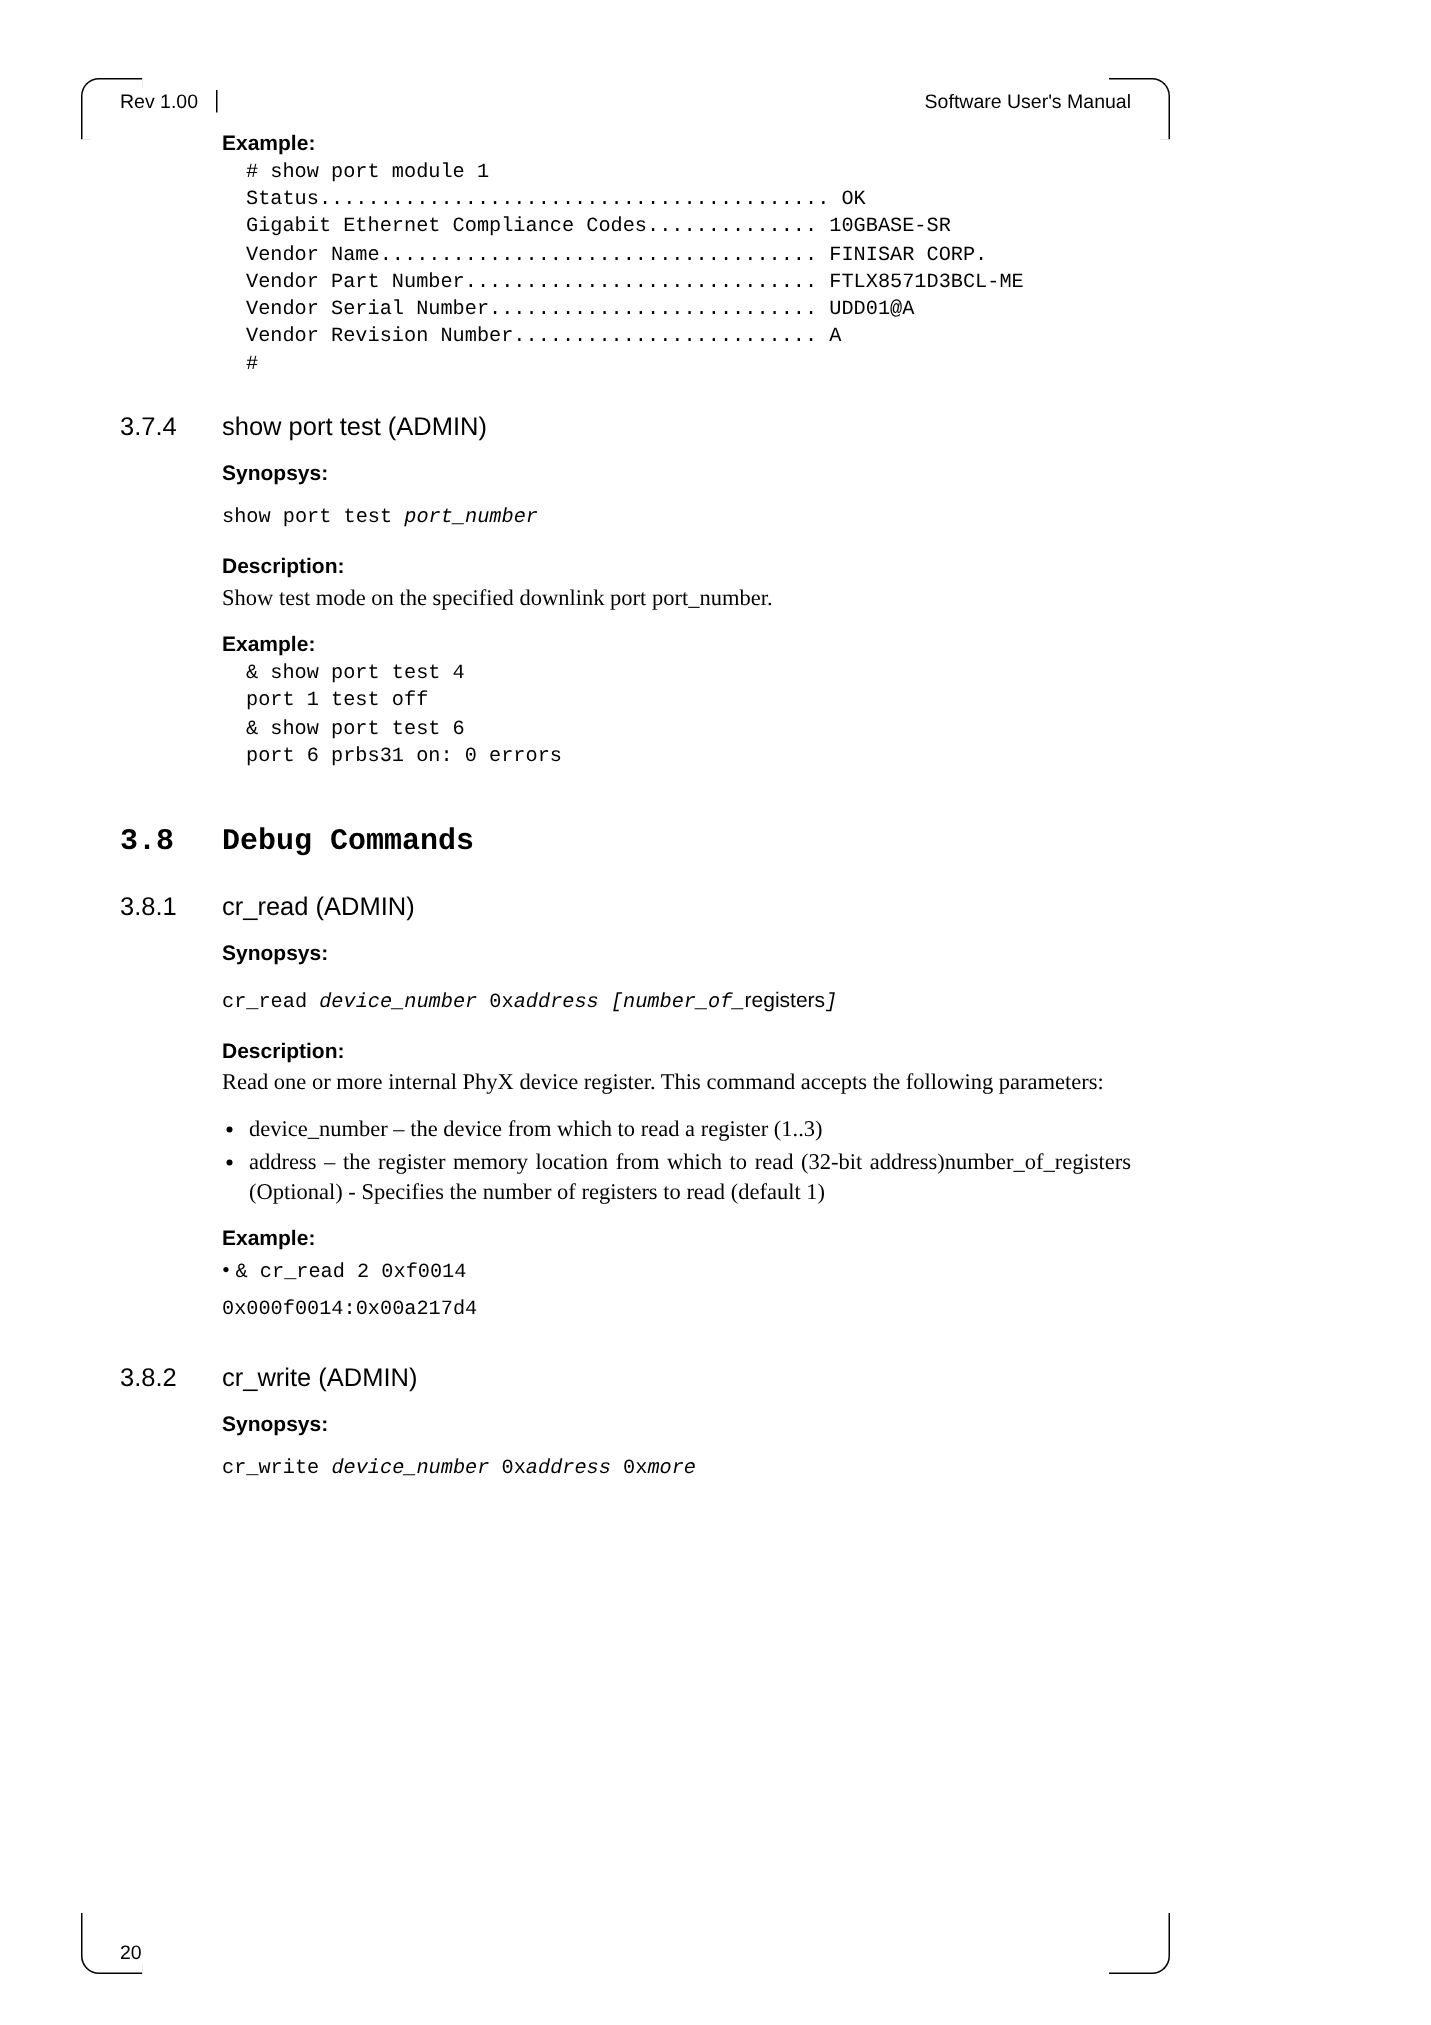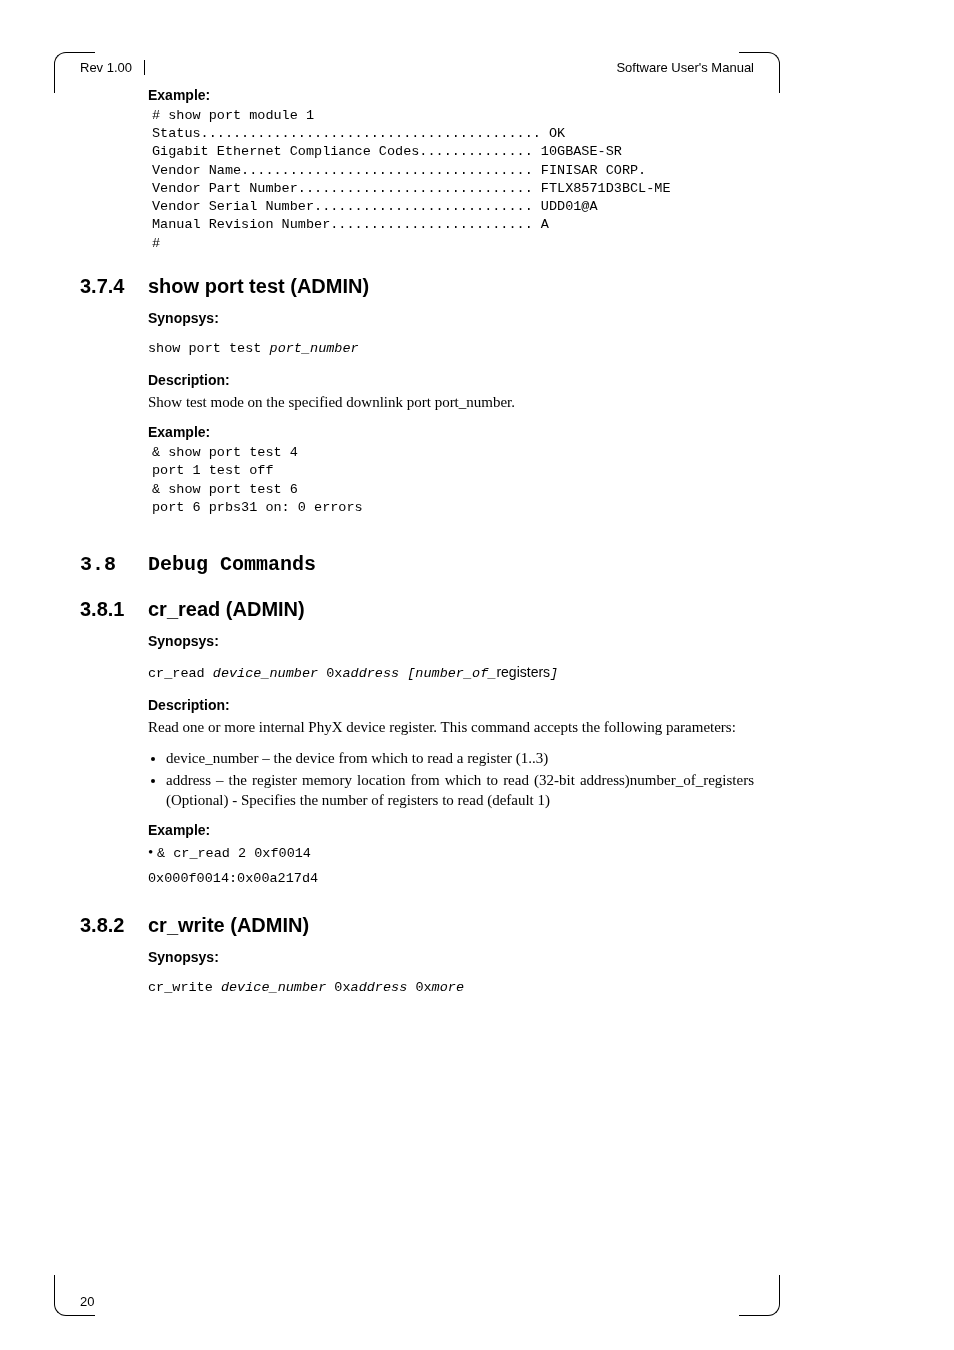--- a/index.html
+++ b/index.html
@@ -8,28 +8,28 @@
 .bracket.tl{top:52px;left:54px;width:40px;height:40px;border-right:none;border-bottom:none;border-top-left-radius:12px}
 .bracket.tr{top:52px;right:54px;width:40px;height:40px;border-left:none;border-bottom:none;border-top-right-radius:12px}
 .bracket.bl{bottom:34px;left:54px;width:40px;height:40px;border-right:none;border-top:none;border-bottom-left-radius:12px}
 .bracket.br{bottom:34px;right:54px;width:40px;height:40px;border-left:none;border-top:none;border-bottom-right-radius:12px}
 .header-row{display:flex;justify-content:space-between;font-family:Arial,Helvetica,sans-serif;font-size:13px;margin-bottom:6px}
 .header-left{border-right:1px solid #000;padding-right:12px}
 .body{padding-left:68px}
 .p1{font-family:Arial,Helvetica,sans-serif;font-weight:bold;font-size:14px;margin:12px 0 4px 0}
 .mono{font-family:"Courier New",Courier,monospace;font-size:13.5px;line-height:1.35;white-space:pre;margin:14px 0}
 .serif{font-family:"Times New Roman",Times,serif;font-size:15px;margin:4px 0 10px 0;line-height:1.35}
-.h-sec{font-family:Arial,Helvetica,sans-serif;font-weight:bold;font-size:20px;margin:22px 0 4px 0;margin-left:-68px;display:flex}
+.h-sec{font-family:Arial,Helvetica,sans-serif;font-weight:normal;font-size:17px;margin:22px 0 4px 0;margin-left:-68px;display:flex}
 .h-num{width:68px;flex:0 0 68px}
 .h-big{font-family:Liberation Mono, monospace;font-weight:bold;font-size:20px;margin:36px 0 14px 0;margin-left:-68px;display:flex}
 .h-big .h-num{width:68px;flex:0 0 68px}
 ul.bul{margin:2px 0 8px 0;padding-left:18px}
 ul.bul li{font-family:"Times New Roman",Times,serif;font-size:15px;line-height:1.35;margin:2px 0;text-align:justify}
 .page-num{position:absolute;bottom:41px;left:80px;font-family:Arial,Helvetica,sans-serif;font-size:13px}
-.monoblk{margin:2px 4px}
+.monoblk{margin:2px 16px}
 .monoblk .mono{margin:0}
 .ital{font-style:italic}
 </style>
 </head>
 <body>
 
 <div class="page">
   <div class="bracket tl"></div>
   <div class="bracket tr"></div>
   <div class="bracket bl"></div>
@@ -43,21 +43,21 @@
   <div class="body">
 
     <div class="p1">Example:</div>
     <div class="monoblk">
       <div class="mono"># show port module 1</div>
       <div class="mono">Status.......................................... OK</div>
       <div class="mono">Gigabit Ethernet Compliance Codes.............. 10GBASE-SR</div>
       <div class="mono">Vendor Name.................................... FINISAR CORP.</div>
       <div class="mono">Vendor Part Number............................. FTLX8571D3BCL-ME</div>
       <div class="mono">Vendor Serial Number........................... UDD01@A</div>
-      <div class="mono">Manual Revision Number......................... A</div>
+      <div class="mono">Vendor Revision Number......................... A</div>
       <div class="mono">#</div>
     </div>
 
     <div class="h-sec">
       <span class="h-num">3.7.4</span>
       <span>show port test (ADMIN)</span>
     </div>
 
     <div class="p1">Synopsys:</div>
     <div class="mono"><span>show port test </span><span class="ital">port_number</span></div>

